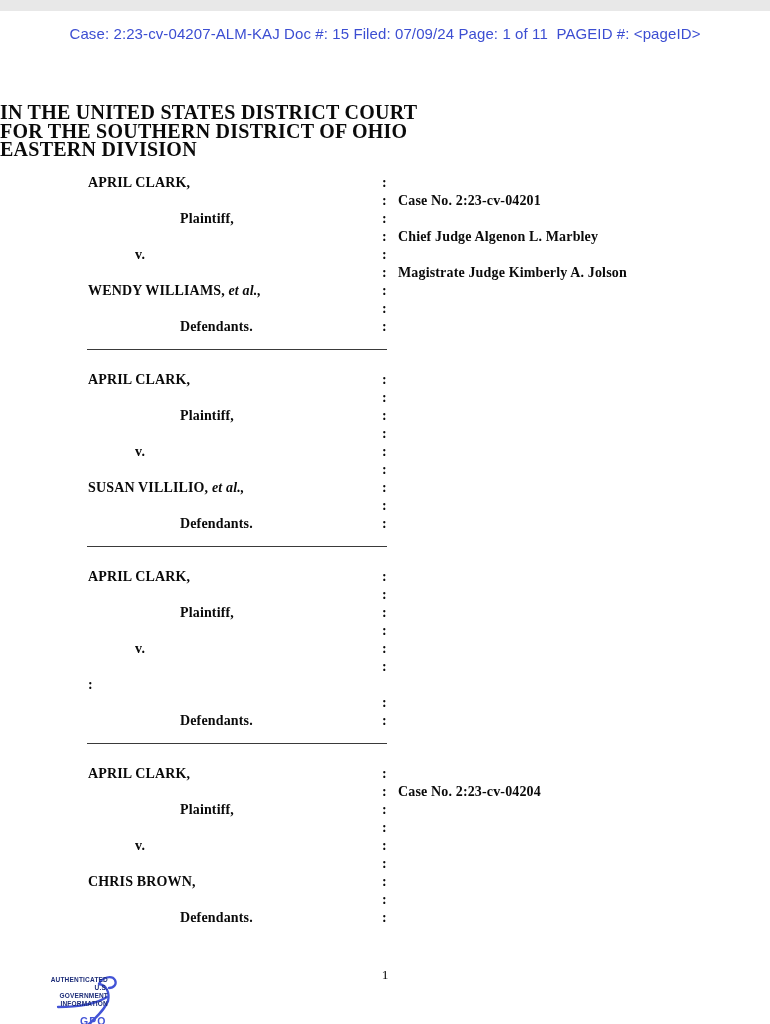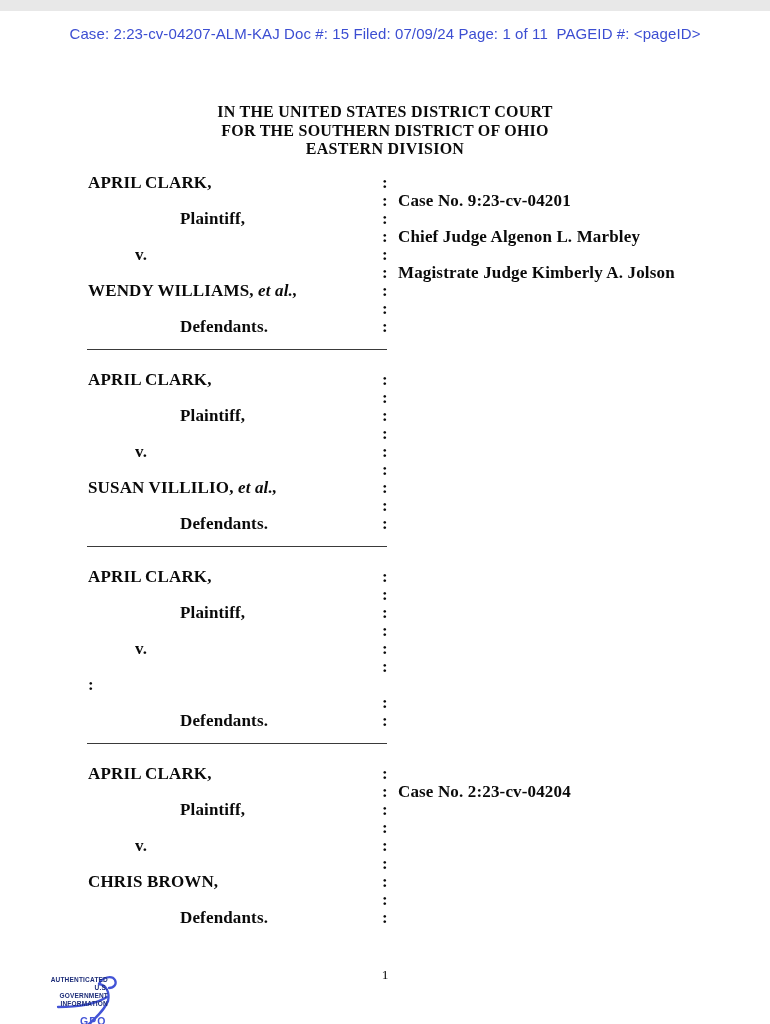--- a/index.html
+++ b/index.html
@@ -11,30 +11,30 @@
   
   .stamp {
     position:absolute; top:14px; left:0; width:100%;
     text-align:center; white-space:pre;
     font-family:"Liberation Sans","DejaVu Sans",sans-serif;
     font-size:15px; color:#3c4ed2; letter-spacing:0.1px;
   }
   
   .heading {
     position:absolute; top:92px; left:0; width:100%;
-    text-align:center; font-weight:bold; font-size:16px; line-height:18.5px;
+    font-weight:bold; font-size:20px; line-height:18.5px;
     letter-spacing:0.25px;
   }
   
   .captions { position:absolute; left:88px; top:163px; width:600px; }
   .case-block { }
   .row {
     display:grid; grid-template-columns:294px 16px 1fr;
     height:18px; line-height:18px;
-    font-weight:bold; font-size:17px; letter-spacing:0.15px;
+    font-weight:bold; font-size:14px; letter-spacing:0.15px;
   }
   .cell-l { overflow:visible; white-space:nowrap; }
   .cell-c { }
   .cell-r { white-space:nowrap; }
   .ind-role { padding-left:92px; }
   .ind-v { padding-left:47px; }
   .etal { font-style:italic; }
   .caption-rule {
     width:300px; height:0;
     border-top:1.7px solid #3a3a3a;
@@ -76,21 +76,21 @@
 
     <div class="case-block">
       <div class="row">
         <div class="cell-l">APRIL CLARK,</div>
         <div class="cell-c">:</div>
         <div class="cell-r"></div>
       </div>
       <div class="row">
         <div class="cell-l"></div>
         <div class="cell-c">:</div>
-        <div class="cell-r">Case No. 9:23-cv-04201</div>
+        <div class="cell-r">Case No. 2:23-cv-04201</div>
       </div>
       <div class="row">
         <div class="cell-l ind-role">Plaintiff,</div>
         <div class="cell-c">:</div>
         <div class="cell-r"></div>
       </div>
       <div class="row">
         <div class="cell-l"></div>
         <div class="cell-c">:</div>
         <div class="cell-r">Chief Judge Algenon L. Marbley</div>

